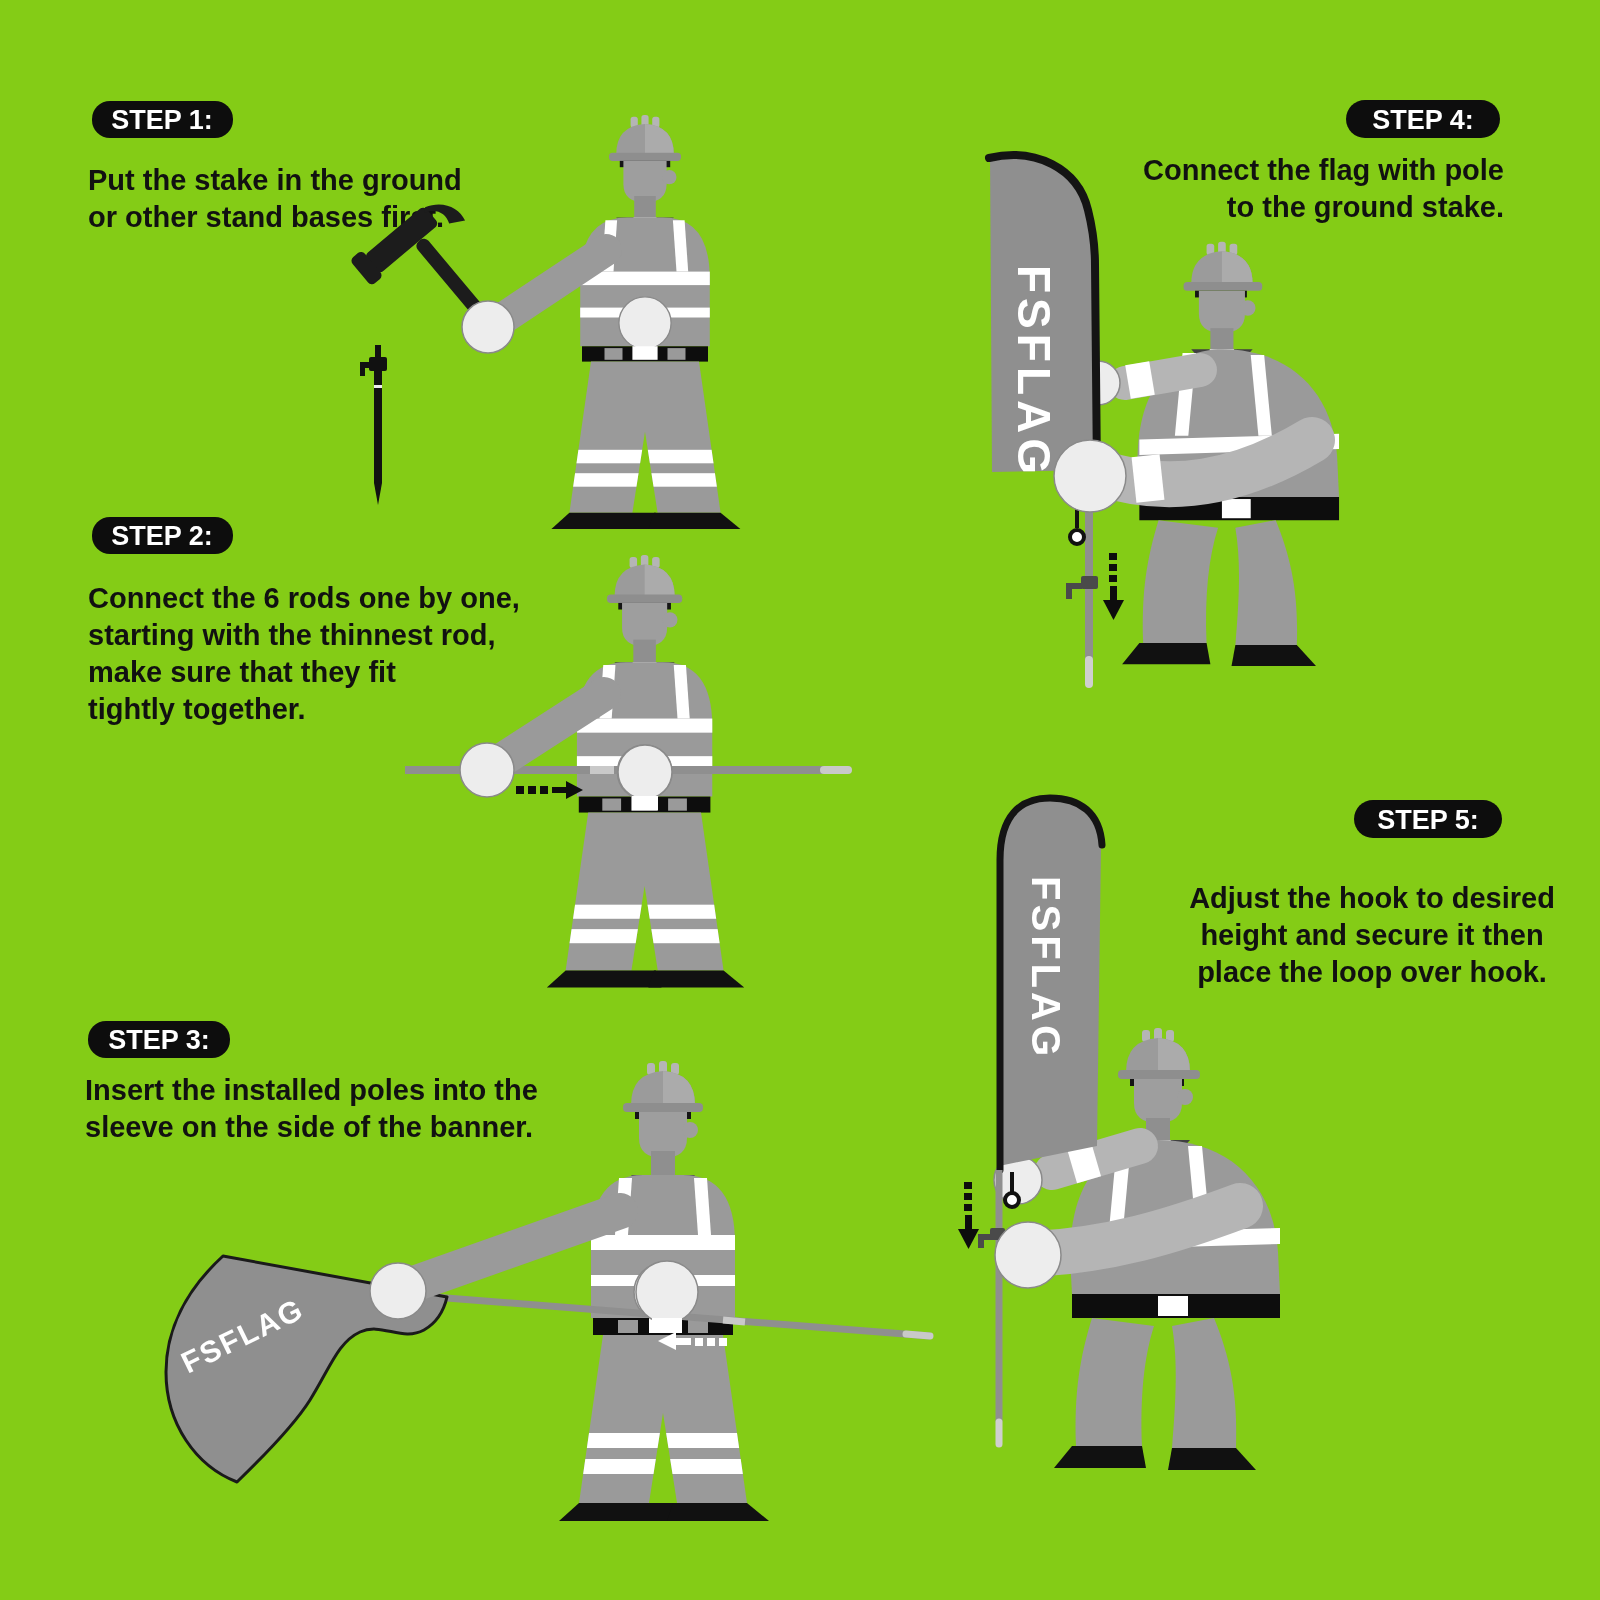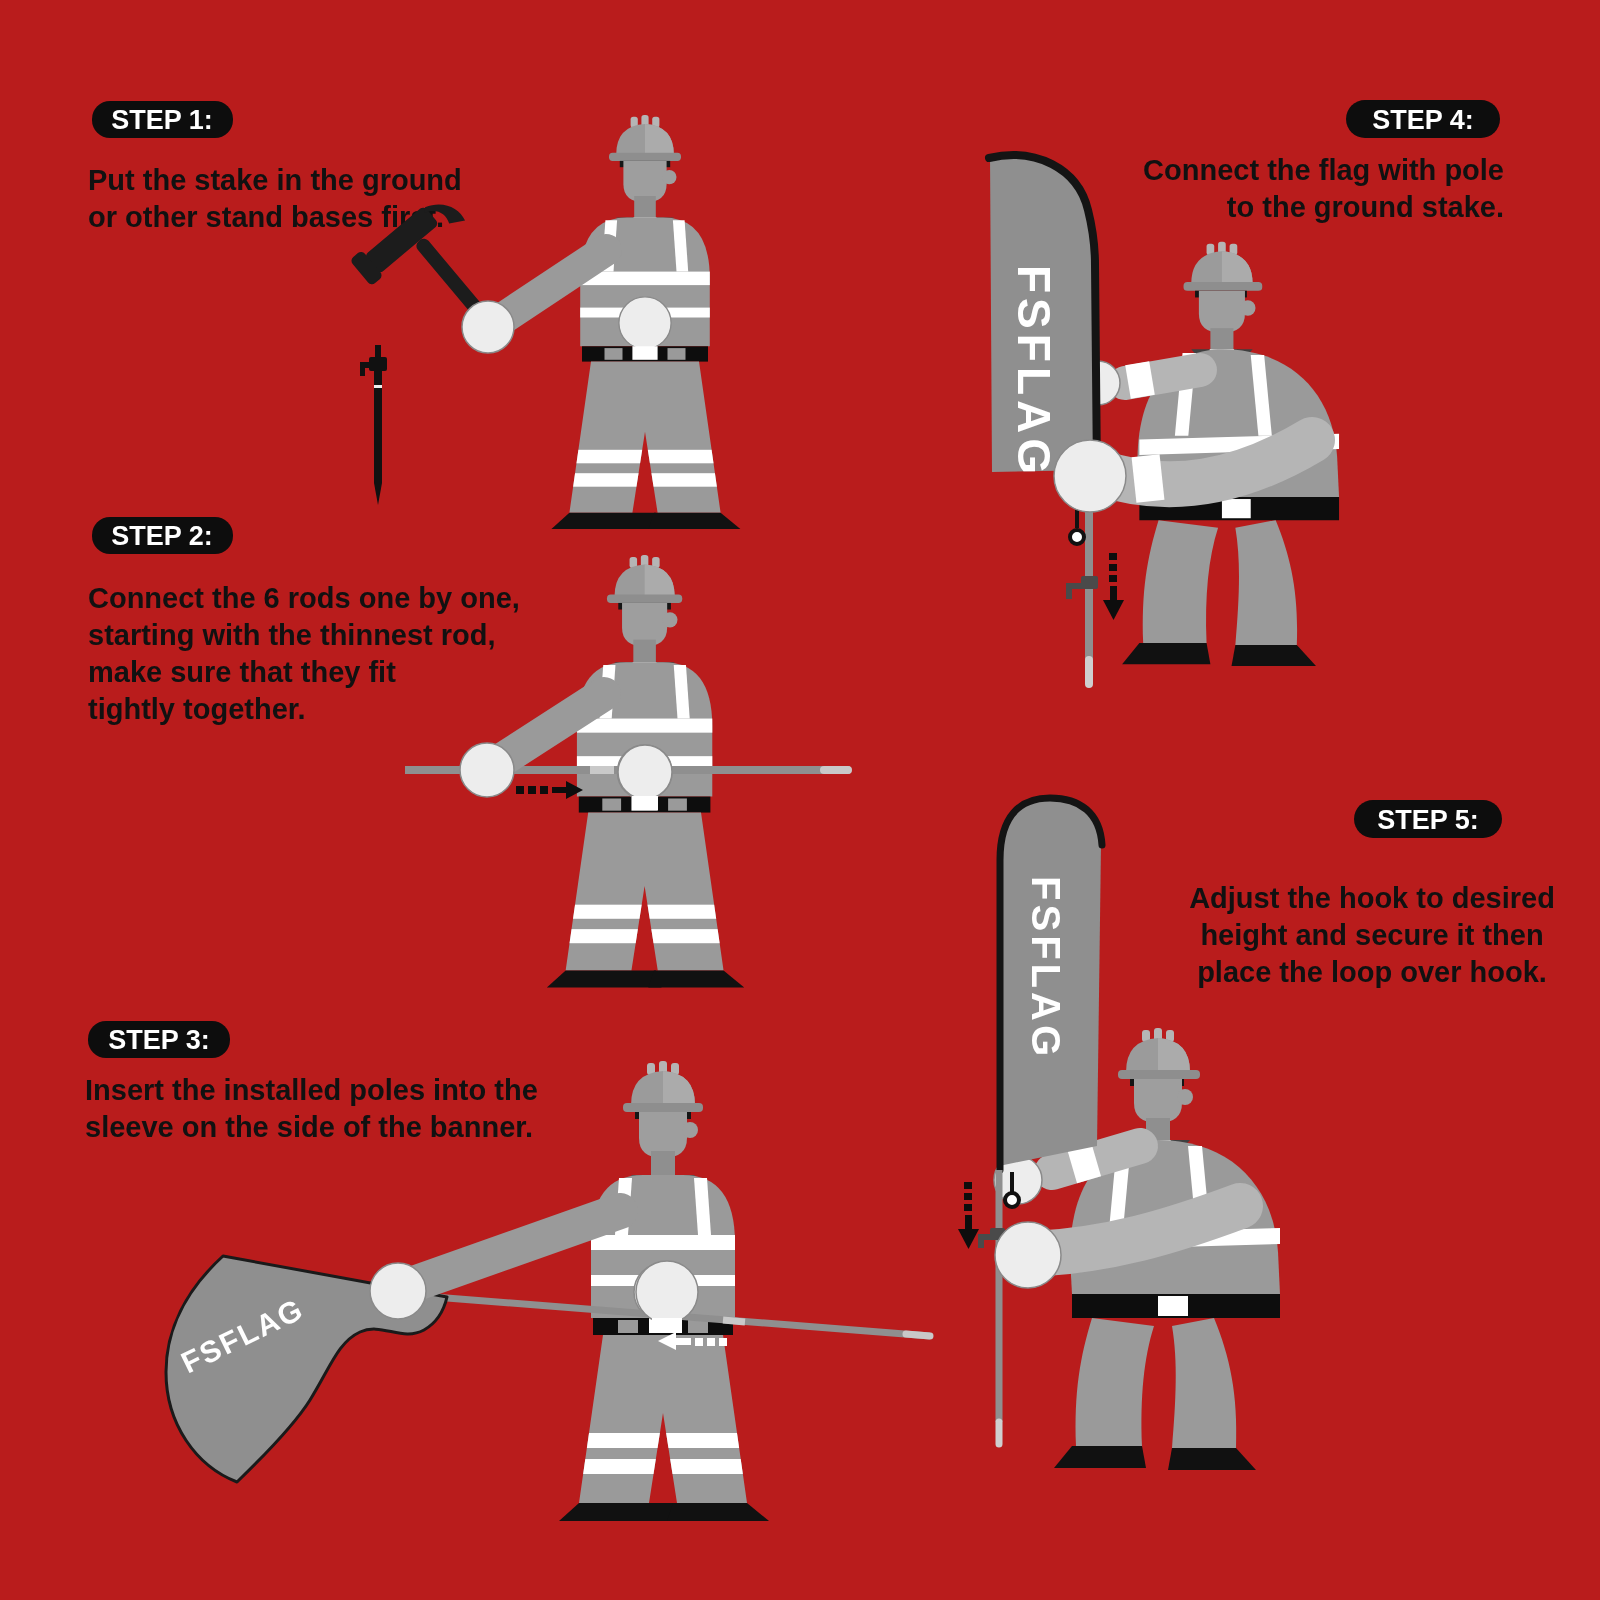--- a/index.html
+++ b/index.html
@@ -1,16 +1,16 @@
 <!DOCTYPE html>
 <html><head>
 <meta charset="utf-8">
 <style>
   html,body{margin:0;padding:0;background:#fff;}
-  #canvas{position:relative;width:1600px;height:1600px;background:#b91c1c;overflow:hidden;
+  #canvas{position:relative;width:1600px;height:1600px;background:#84cc16;overflow:hidden;
           font-family:"Liberation Sans",sans-serif;}
   svg{display:block}
   .badge-rect{fill:#0d0d0d;}
   .badge-label{font:bold 27px "Liberation Sans",sans-serif;fill:#ffffff;text-anchor:middle;}
   .instr{font:bold 29px "Liberation Sans",sans-serif;fill:#111111;}
   .instr-end{text-anchor:end;}
   .instr-mid{text-anchor:middle;}
   .flag-text{font:bold 46px "Liberation Sans",sans-serif;fill:#ffffff;text-anchor:middle;letter-spacing:5px;}
   .flag-text-sm{font:bold 30px "Liberation Sans",sans-serif;fill:#ffffff;text-anchor:middle;letter-spacing:2px;}
   .flag-text-md{font:bold 40px "Liberation Sans",sans-serif;fill:#ffffff;text-anchor:middle;letter-spacing:4px;}

